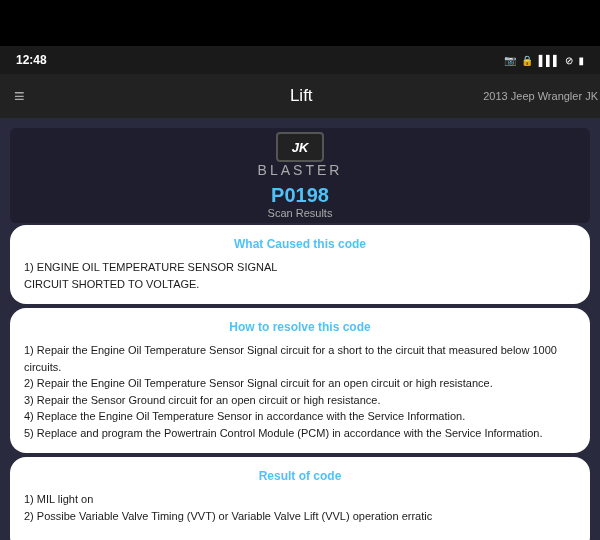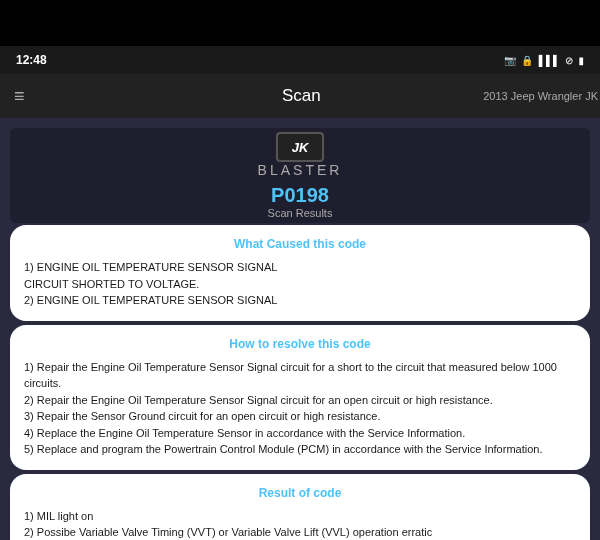--- a/index.html
+++ b/index.html
@@ -203,21 +203,21 @@
       <span class="status-icon">📷</span>
       <span class="status-icon">🔒</span>
       <span class="status-icon">▌▌▌</span>
       <span class="status-icon">⊘</span>
       <span class="status-icon">▮</span>
     </div>
   </div>
 
   <div class="toolbar">
     <span class="toolbar-menu-icon">≡</span>
-    <span class="toolbar-title">Scan</span>
+    <span class="toolbar-title">Lift</span>
     <span class="toolbar-vehicle">2013 Jeep Wrangler JK</span>
   </div>
 
   <div class="content-area">
 
     <div class="logo-card">
       <div class="logo-container">
         <div style="display:flex; flex-direction:column; align-items:center;">
           <div class="logo-jk">JK</div>
           <div class="logo-blaster">BLASTER</div>
@@ -225,21 +225,20 @@
       </div>
       <div class="code-number">P0198</div>
       <div class="scan-results-label">Scan Results</div>
     </div>
 
     <div class="info-card">
       <div class="card-title">What Caused this code</div>
       <div class="card-body">
         <span>1) ENGINE OIL TEMPERATURE SENSOR SIGNAL</span><br>
         <span>CIRCUIT SHORTED TO VOLTAGE.</span><br>
-        <span>2) ENGINE OIL TEMPERATURE SENSOR SIGNAL</span>
       </div>
     </div>
 
     <div class="info-card">
       <div class="card-title">How to resolve this code</div>
       <div class="card-body" id="resolve-body"><span>1) Repair the Engine Oil Temperature Sensor Signal circuit for a short to the circuit that measured below 1000 circuits.</span><br><span>2) Repair the Engine Oil Temperature Sensor Signal circuit for an open circuit or high resistance.</span><br><span>3) Repair the Sensor Ground circuit for an open circuit or high resistance.</span><br><span>4) Replace the Engine Oil Temperature Sensor in accordance with the Service Information.</span><br><span>5) Replace and program the Powertrain Control Module (PCM) in accordance with the Service Information.</span></div>
     </div>
 
     <div class="info-card">
       <div class="card-title">Result of code</div>

